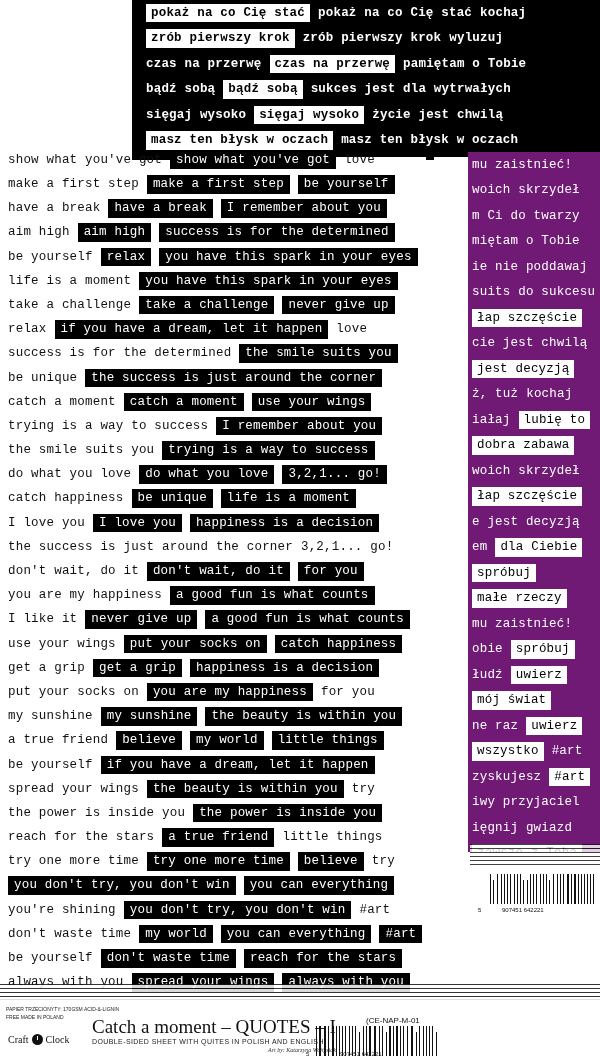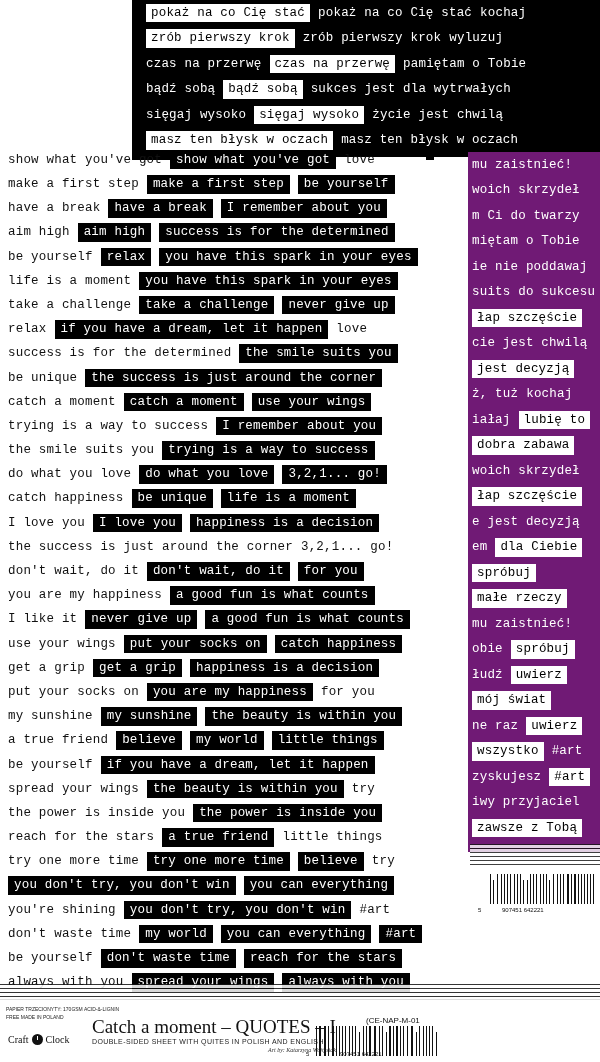--- a/index.html
+++ b/index.html
@@ -8,21 +8,21 @@
     background:#ffffff;
     font-family:"Liberation Mono", monospace;
     overflow:hidden;
     position:relative;
   }
   .sheet{position:absolute;inset:0;background:#ffffff;}
 
   
   .pl-top{
     position:absolute;left:132px;top:0;width:468px;height:160px;
-    background:#000;overflow:hidden;
+    background:#000;overflow:hidden;font-weight:bold;
   }
   .pl-right{
     position:absolute;left:468px;top:152px;width:132px;height:700px;
     background:#701a75;overflow:hidden;
   }
   .pl-top .row,.pl-right .row{
     display:flex;align-items:center;gap:8px;height:25.5px;
     padding-left:14px;white-space:nowrap;
   }
   .pl-right .row{padding-left:4px;height:25.5px;}
@@ -228,20 +228,23 @@
       <div class="row">
         <span class="lbl inv">wszystko</span>
         <span class="lbl w">#art</span>
       </div>
       <div class="row">
         <span class="lbl w">zyskujesz</span>
         <span class="lbl inv">#art</span>
       </div>
       <div class="row">
         <span class="lbl w">iwy przyjaciel</span>
+      </div>
+      <div class="row">
+        <span class="lbl w">ięgnij gwiazd</span>
       </div>
       <div class="row">
         <span class="lbl inv">zawsze z Tobą</span>
       </div>
     </div>
 
   <div class="en" id="enPanel">
       <div class="row">
         <span class="lbl pln">show what you've got</span>
         <span class="lbl blk">show what you've got</span>

